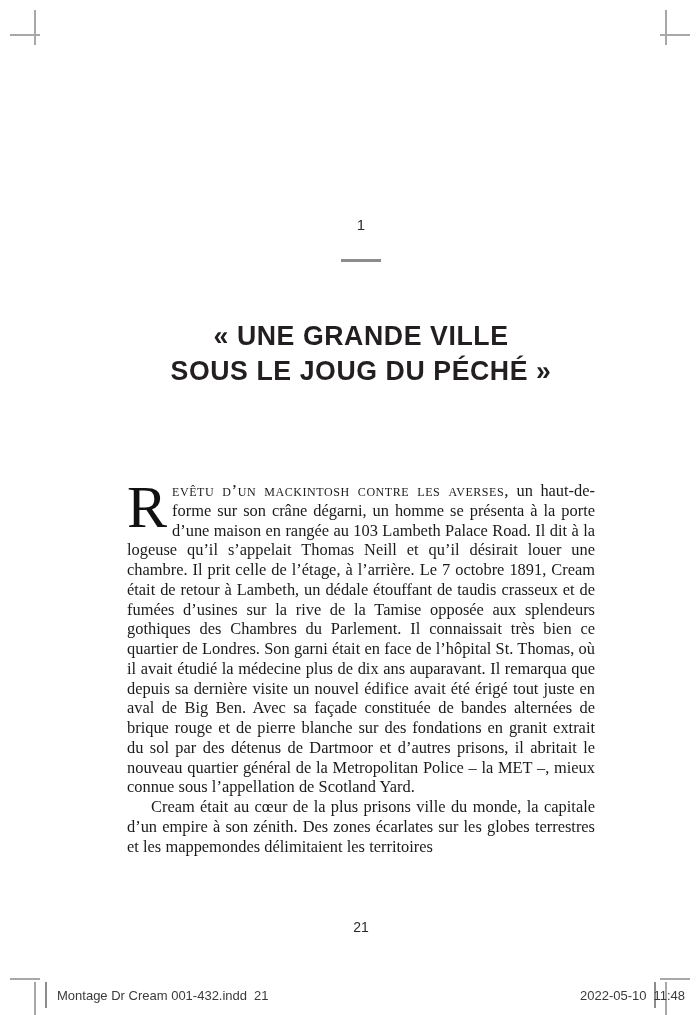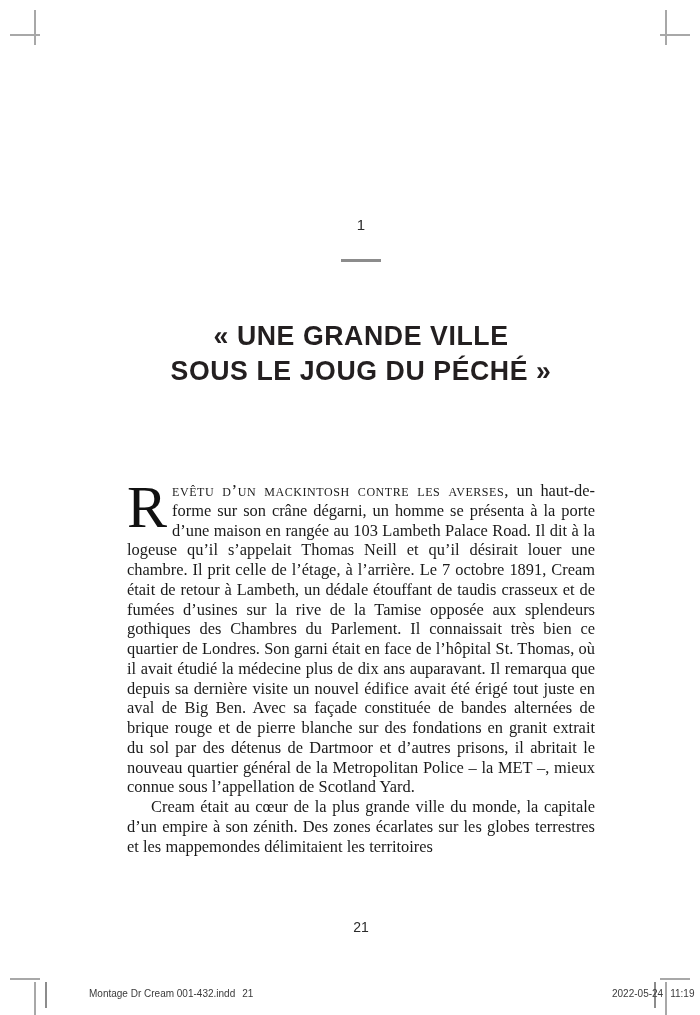--- a/index.html
+++ b/index.html
@@ -129,24 +129,23 @@
     font-family: "Liberation Sans", "DejaVu Sans", sans-serif;
     font-size: 14px;
     color: #2b2b2b;
   }
 
   
   .slug {
     position: absolute;
     top: 988px;
     font-family: "Liberation Sans", "DejaVu Sans", sans-serif;
-    font-size: 10px;
+    font-size: 13px;
     color: #3a3a3a;
     white-space: nowrap;
-    margin-left: 32px;
   }
   .slug-left  { left: 57px; }
   .slug-right { left: 580px; }
   .slug-gap   { display: inline-block; width: 7px; }
 
   .slug-tick {
     position: absolute;
     width: 1.5px;
     height: 26px;
     background: #8c8c8c;
@@ -173,25 +172,25 @@
   <div class="chapter-rule"></div>
 
   <h1 class="chapter-title">
     <span>« UNE GRANDE VILLE</span><br>
     <span>SOUS LE JOUG DU PÉCHÉ »</span>
   </h1>
 
   <div class="body-text">
     <p class="para"><span class="dropcap">R</span><span class="smallcaps">evêtu d’un mackintosh contre les averses,</span><span> un haut-de-forme sur son crâne dégarni, un homme se présenta à la porte d’une maison en rangée au 103 Lambeth Palace Road. Il dit à la logeuse qu’il s’appelait Thomas Neill et qu’il désirait louer une chambre. Il prit celle de l’étage, à l’arrière. Le 7 octobre 1891, Cream était de retour à Lambeth, un dédale étouffant de taudis crasseux et de fumées d’usines sur la rive de la Tamise opposée aux splendeurs gothiques des Chambres du Parlement. Il connaissait très bien ce quartier de Londres. Son garni était en face de l’hôpital St. Thomas, où il avait étudié la médecine plus de dix ans auparavant. Il remarqua que depuis sa dernière visite un nouvel édifice avait été érigé tout juste en aval de Big Ben. Avec sa façade constituée de bandes alternées de brique rouge et de pierre blanche sur des fondations en granit extrait du sol par des détenus de Dartmoor et d’autres prisons, il abritait le nouveau quartier général de la Metropolitan Police – la MET –, mieux connue sous l’appellation de Scotland Yard.</span></p>
 
-    <p class="para">Cream était au cœur de la plus grande ville du monde, la capitale d’un empire à son zénith. Des zones écarlates sur les globes terrestres et les mappemondes délimitaient les territoires</p>
+    <p class="para">Cream était au cœur de la plus prisons ville du monde, la capitale d’un empire à son zénith. Des zones écarlates sur les globes terrestres et les mappemondes délimitaient les territoires</p>
   </div>
 
   <div class="folio">21</div>
 
 </div>
 
 <div class="slug-tick tick-left"></div>
 <div class="slug-tick tick-right"></div>
 
 <div class="slug slug-left"><span>Montage Dr Cream 001-432.indd</span><span class="slug-gap"></span><span>21</span></div>
 
-<div class="slug slug-right"><span>2022-05-24</span><span class="slug-gap"></span><span>11:19</span></div>
+<div class="slug slug-right"><span>2022-05-10</span><span class="slug-gap"></span><span>11:48</span></div>
 
 </body></html>

